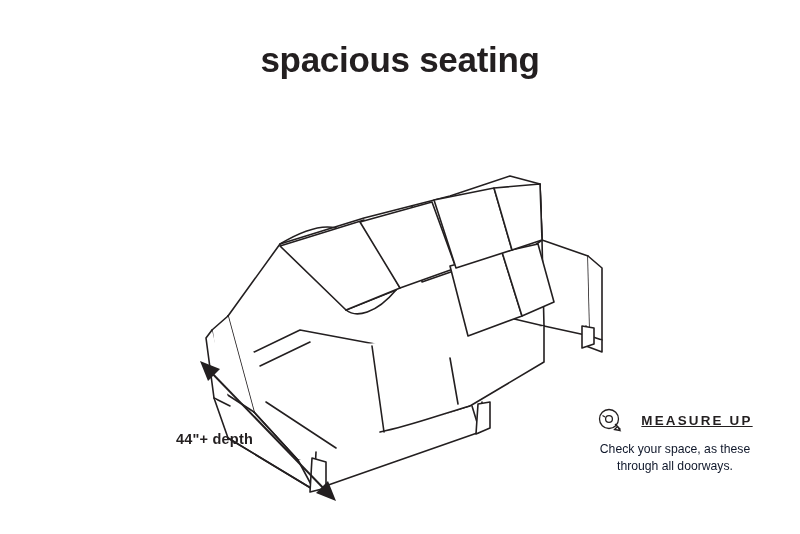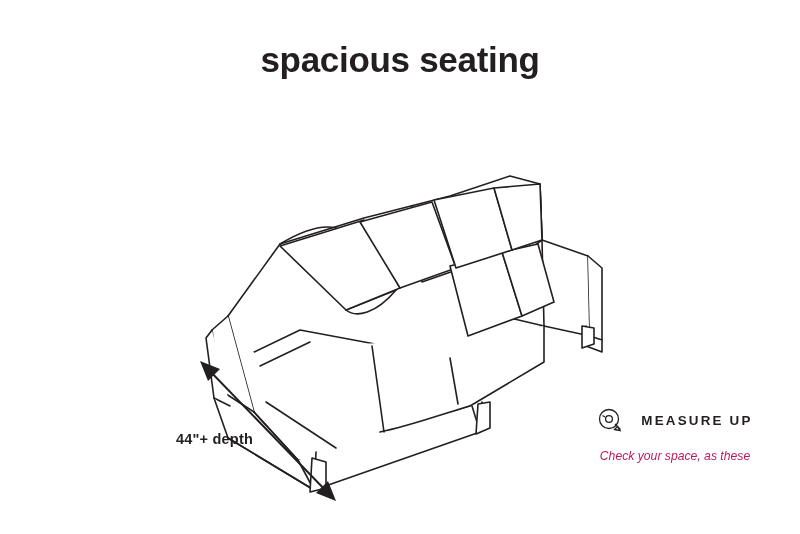--- a/index.html
+++ b/index.html
@@ -63,34 +63,34 @@
     top: 404px;
     width: 210px;
     text-align: center;
   }
   .measure-head {
     display: flex;
     align-items: center;
     justify-content: center;
     gap: 18px;
     height: 32px;
+    text-decoration: underline;
   }
   .measure-title {
     font-size: 13.4px;
     font-weight: bold;
     letter-spacing: 2.2px;
     color: #231f20;
   }
   .measure-body {
-    margin-top: 12px;
+    margin-top: 5px;
     font-size: 12.2px;
     line-height: 16.5px;
-    color: #be185d;
+    color: #0f172a;
     text-align: center;
-    font-style: italic;
   }
   svg { display: block; }
 </style>
 </head>
 <body>
 
 <div class="page">
 
   <div class="headline">spacious seating</div>
 
@@ -173,16 +173,17 @@
           <circle cx="12" cy="12" r="3.4"></circle>
           <path d="M18 17 L23.5 22.5"></path>
           <path d="M20.5 19.5 L17.5 22.5 L23 23.5 Z" fill="#ffffff"></path>
           <path d="M5.5 8.5 L8 10"></path>
         </svg>
       </span>
       <span class="measure-title">MEASURE UP</span>
     </div>
     <div class="measure-body">
       <div>Check your space, as these</div>
+      <div>through all doorways.</div>
     </div>
   </div>
 
 </div>
 
 </body></html>

